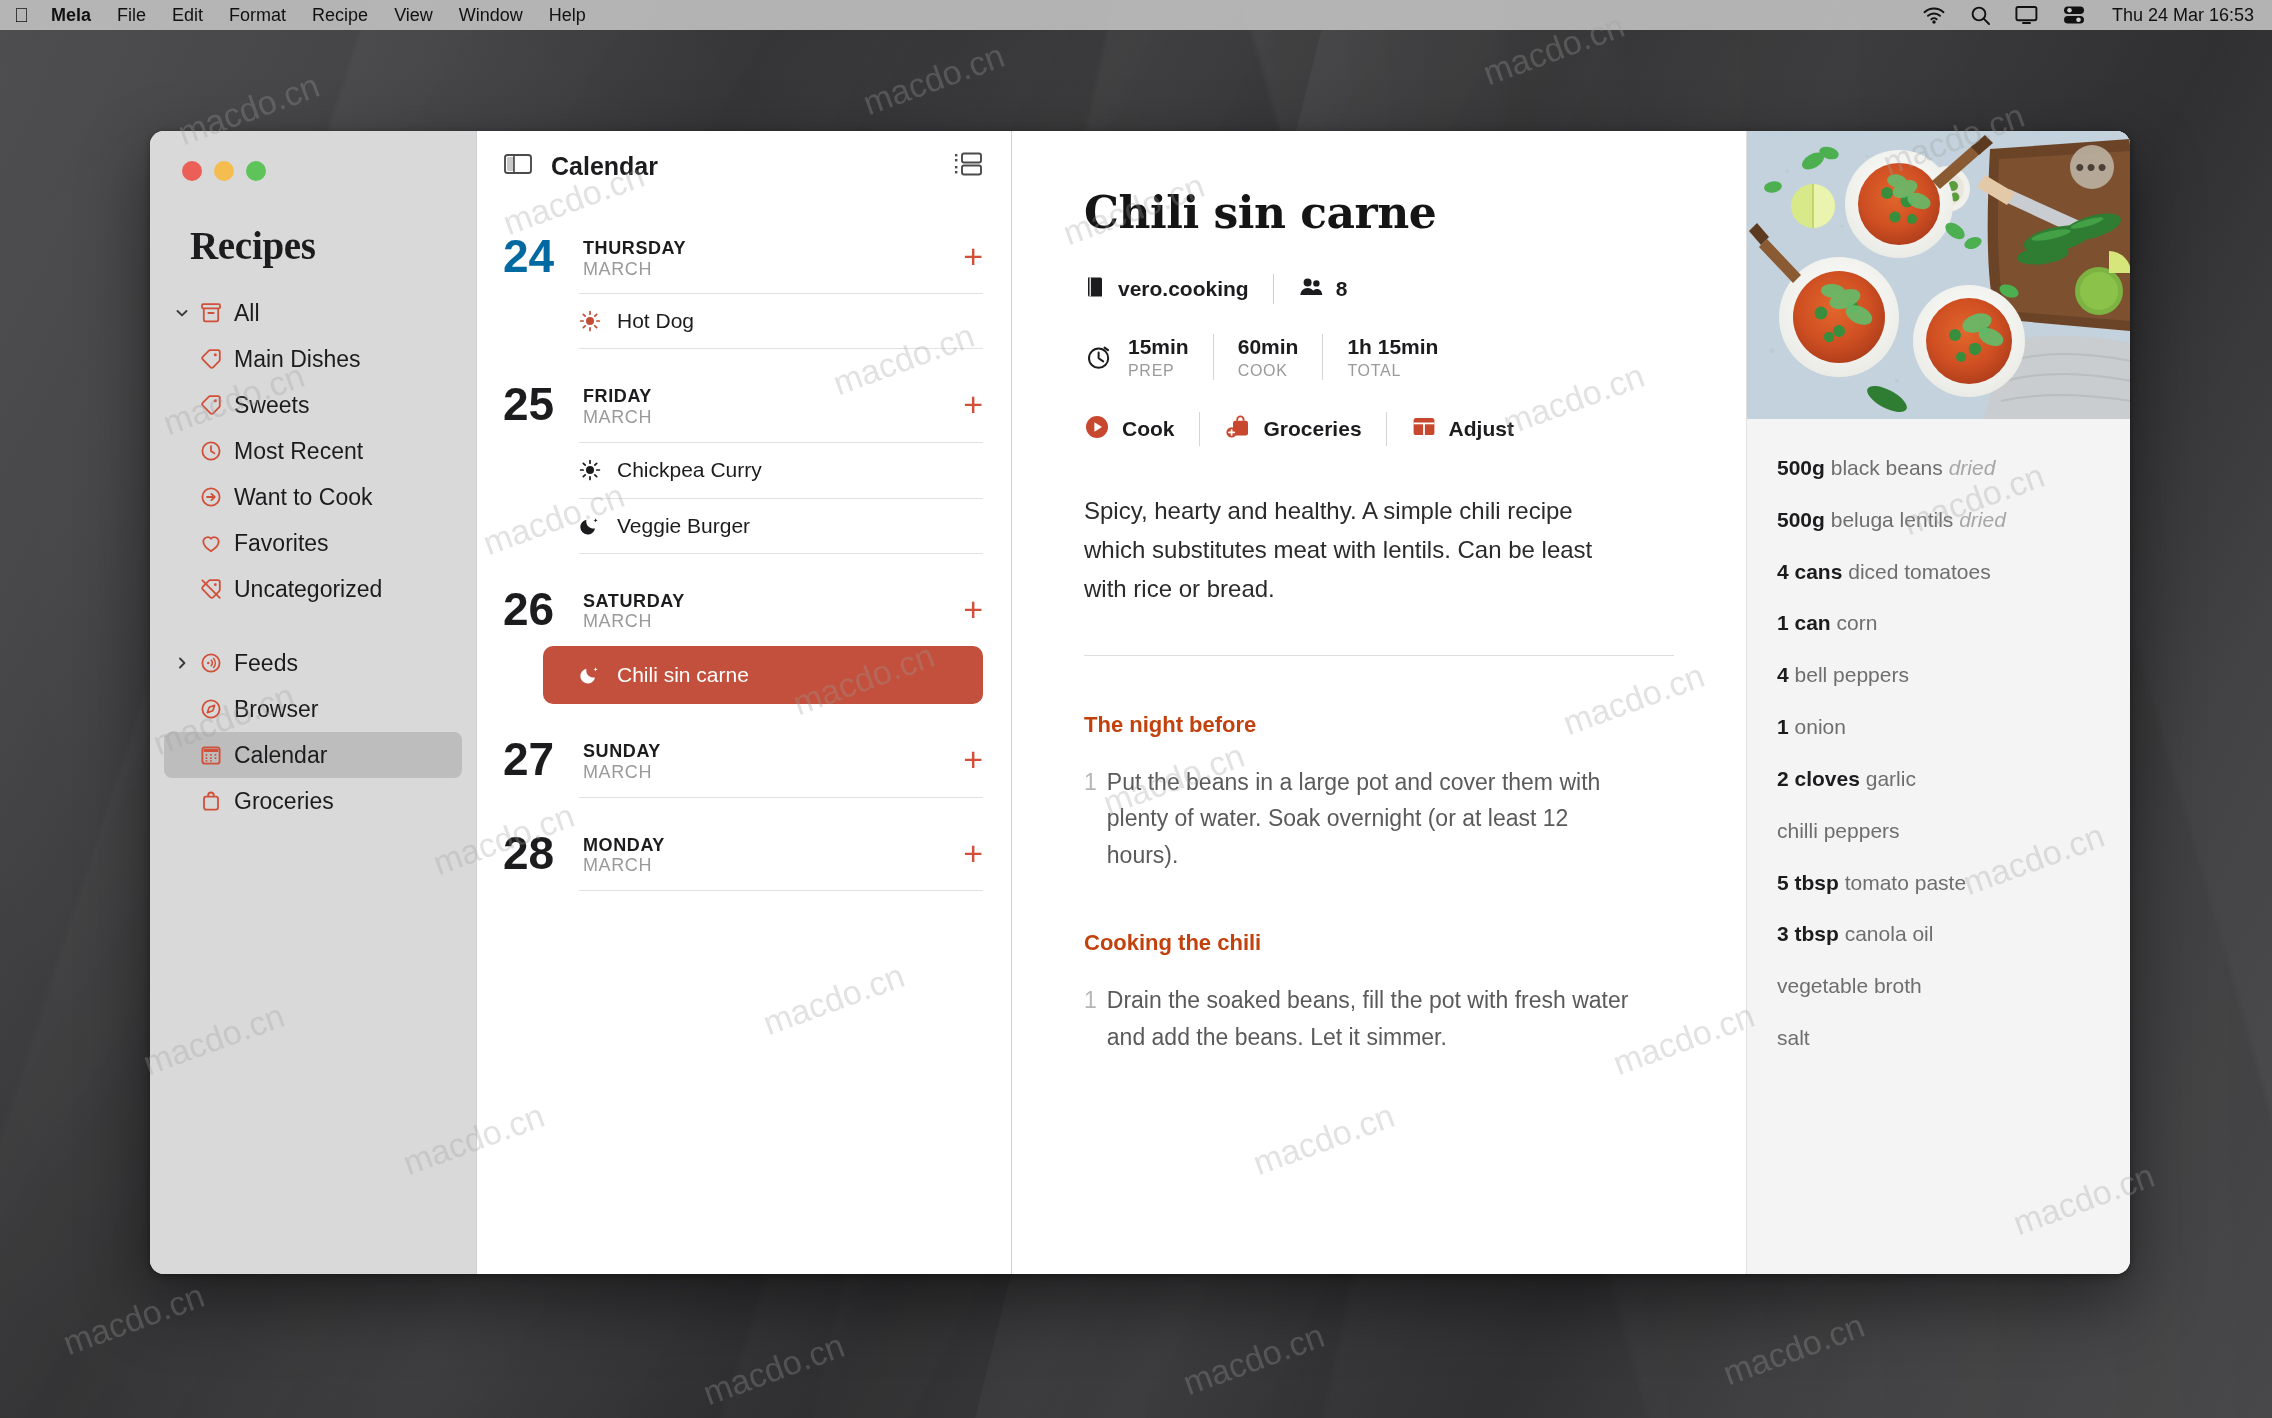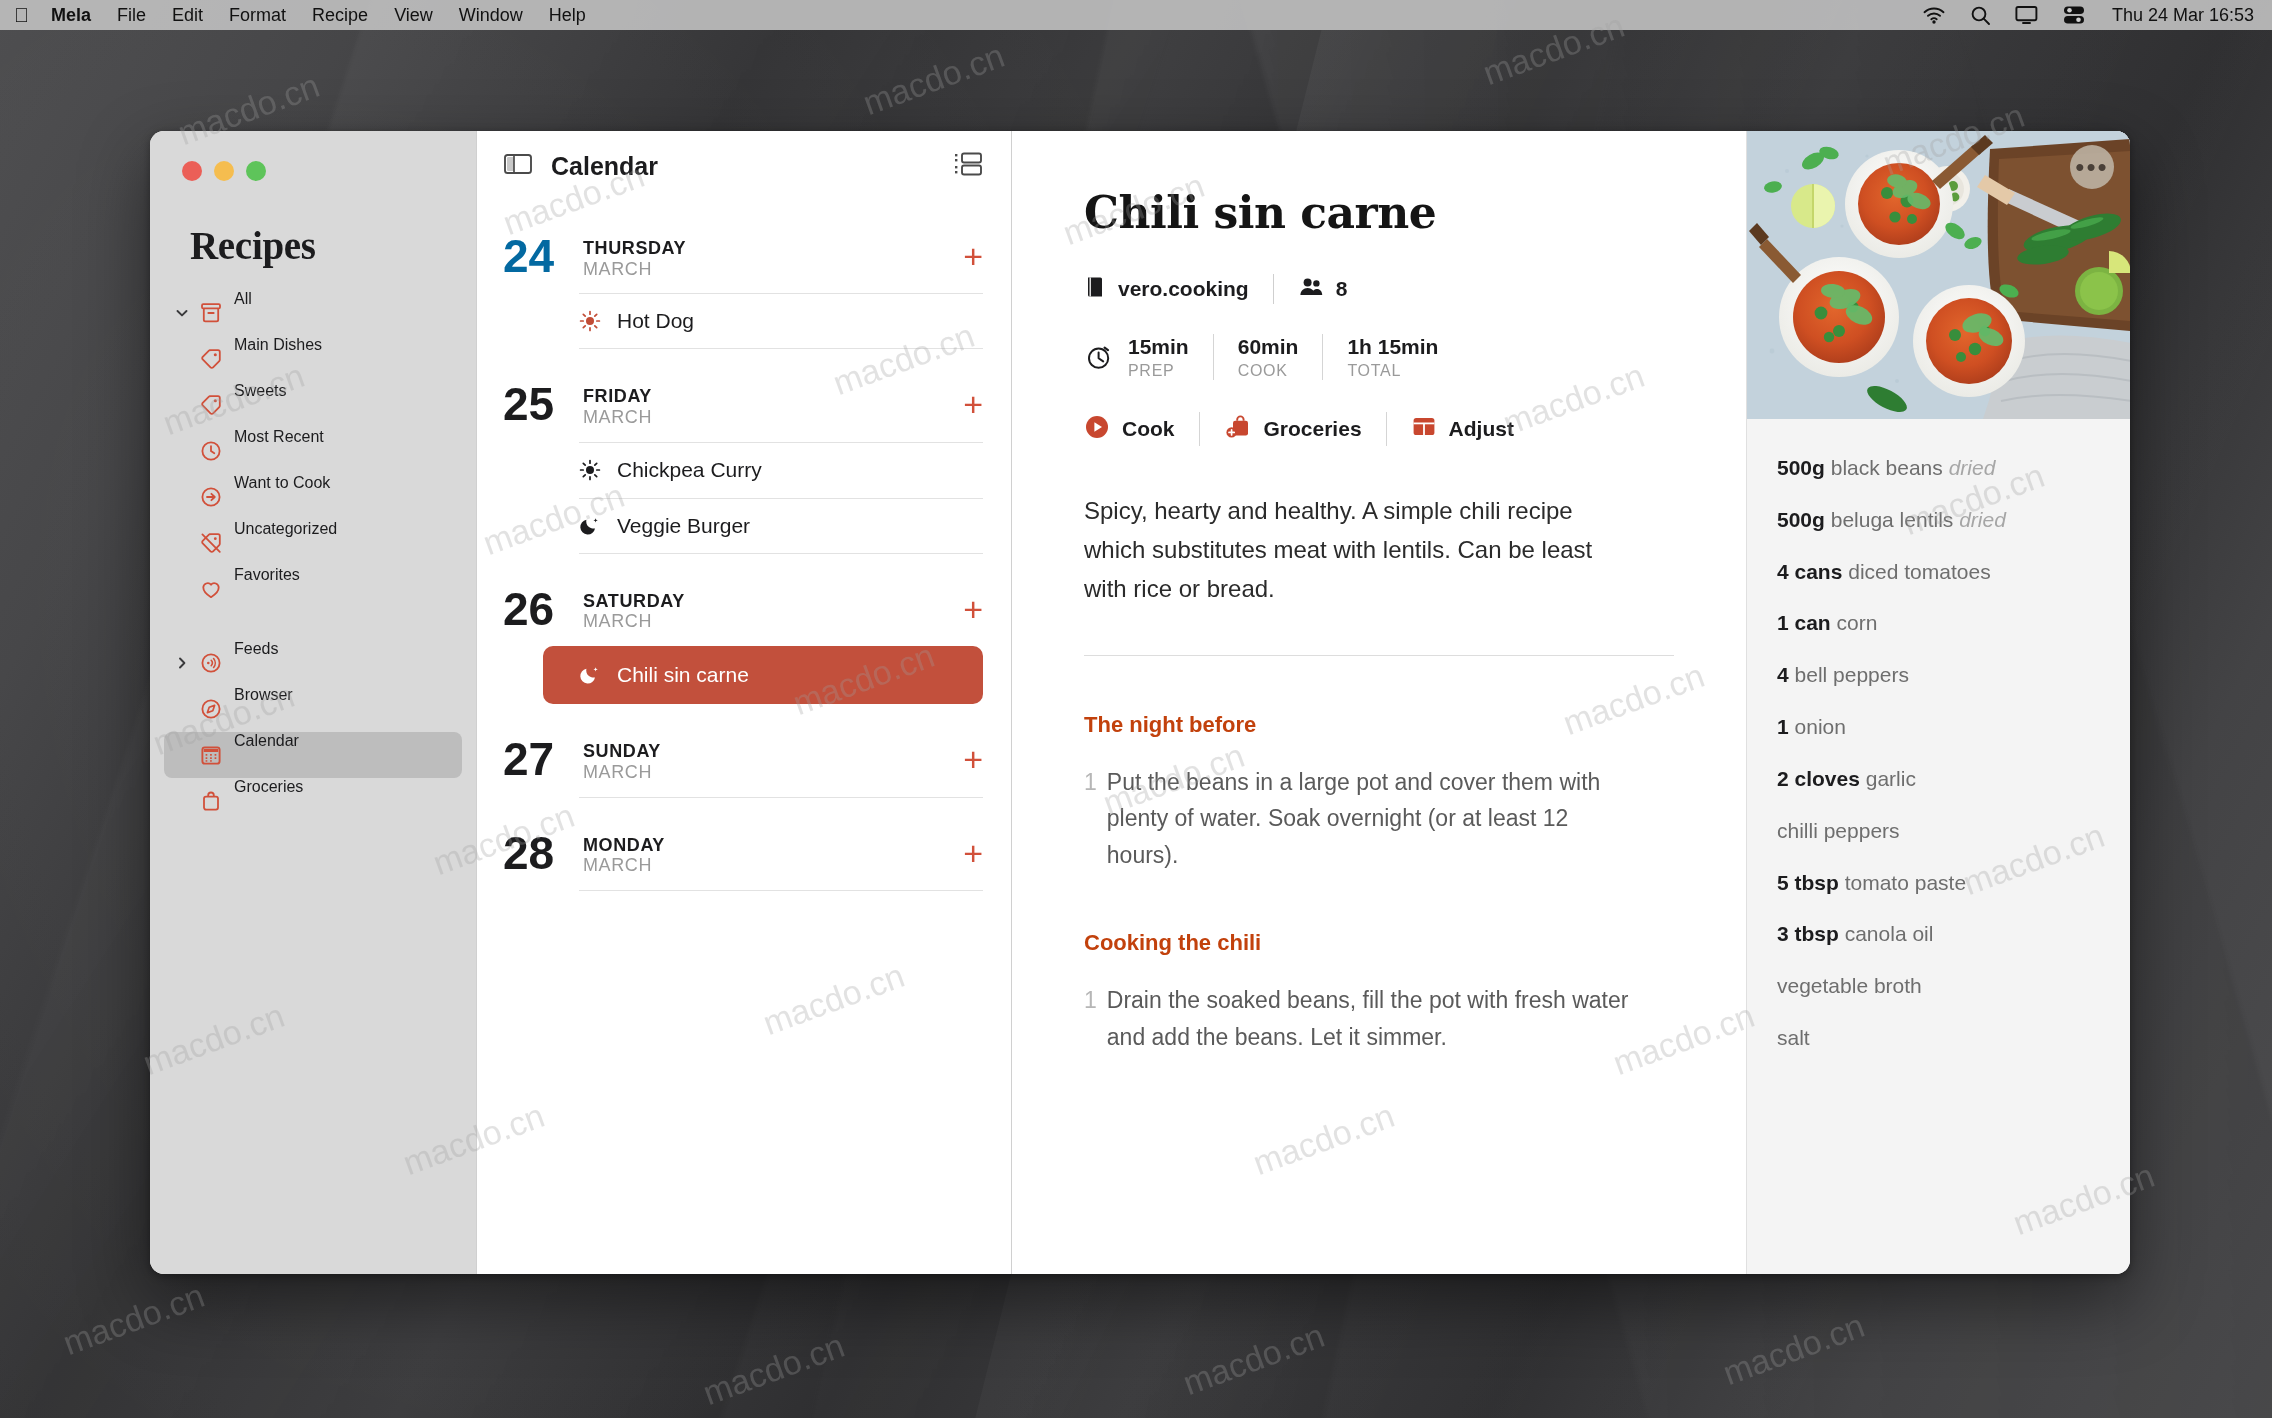--- a/index.html
+++ b/index.html
@@ -82,25 +82,25 @@
   .dot.green { background: #5ec45a; }
   #app-title {
     font-family: Liberation Serif, serif;
     font-weight: bold;
     font-size: 39px;
     color: #1c1c1e;
     margin: 42px 0 22px 26px;
     letter-spacing: -0.3px;
   }
   .side-item {
-    display: flex; 
+    display: flex; align-items: center;
     height: 46px;
     border-radius: 8px;
     padding-left: 6px;
-    font-size: 16px;
+    font-size: 23px;
     color: #1c1c1e;
   }
   .side-item.selected { background: #bdbdbd; }
   .disclosure {
     width: 24px; flex: none;
     display: flex; align-items: center; justify-content: center;
     color: #3a3a3c;
   }
   .side-icon {
     width: 34px; flex: none;
@@ -391,36 +391,36 @@
             <path d="M8 12h7.4M12.4 8.8 15.8 12l-3.4 3.2" fill="none" stroke="#d1503a" stroke-width="1.8" stroke-linecap="round" stroke-linejoin="round"></path>
           </svg>
       </span>
       <span class="side-label">Want to Cook</span>
     </div>
 
     <div class="side-item">
       <span class="disclosure"></span>
       <span class="side-icon">
         <svg width="24" height="24" viewBox="0 0 24 24">
+            <path d="M12 20.2s-7.7-4.6-7.7-9.6A4.4 4.4 0 0 1 12 7.7a4.4 4.4 0 0 1 7.7 2.9c0 5-7.7 9.6-7.7 9.6z" fill="none" stroke="#d1503a" stroke-width="1.8" stroke-linejoin="round"></path>
+          </svg>
+      </span>
+      <span class="side-label">Favorites</span>
+    </div>
+
+    <div class="side-item">
+      <span class="disclosure"></span>
+      <span class="side-icon">
+        <svg width="24" height="24" viewBox="0 0 24 24">
             <path d="M11.2 3.2H19a1.8 1.8 0 0 1 1.8 1.8v7.8a1.8 1.8 0 0 1-.53 1.27l-6.2 6.2a1.8 1.8 0 0 1-2.55 0l-7.8-7.8a1.8 1.8 0 0 1 0-2.55l6.2-6.2a1.8 1.8 0 0 1 1.28-.5z" fill="none" stroke="#d1503a" stroke-width="1.8"></path>
             <circle cx="16.3" cy="7.7" r="1.4" fill="#d1503a"></circle>
             <path d="M3.4 3.4 20.8 20.8" stroke="#d1503a" stroke-width="1.8" stroke-linecap="round"></path>
           </svg>
       </span>
       <span class="side-label">Uncategorized</span>
-    </div>
-
-    <div class="side-item">
-      <span class="disclosure"></span>
-      <span class="side-icon">
-        <svg width="24" height="24" viewBox="0 0 24 24">
-            <path d="M12 20.2s-7.7-4.6-7.7-9.6A4.4 4.4 0 0 1 12 7.7a4.4 4.4 0 0 1 7.7 2.9c0 5-7.7 9.6-7.7 9.6z" fill="none" stroke="#d1503a" stroke-width="1.8" stroke-linejoin="round"></path>
-          </svg>
-      </span>
-      <span class="side-label">Favorites</span>
     </div>
 
     <div class="side-gap"></div>
 
     <div class="side-item">
       <span class="disclosure">
         <svg width="16" height="16" viewBox="0 0 16 16">
             <path d="M6 3.5 10.4 8 6 12.5" fill="none" stroke="#3a3a3c" stroke-width="1.9" stroke-linecap="round" stroke-linejoin="round"></path>
           </svg>
       </span>

